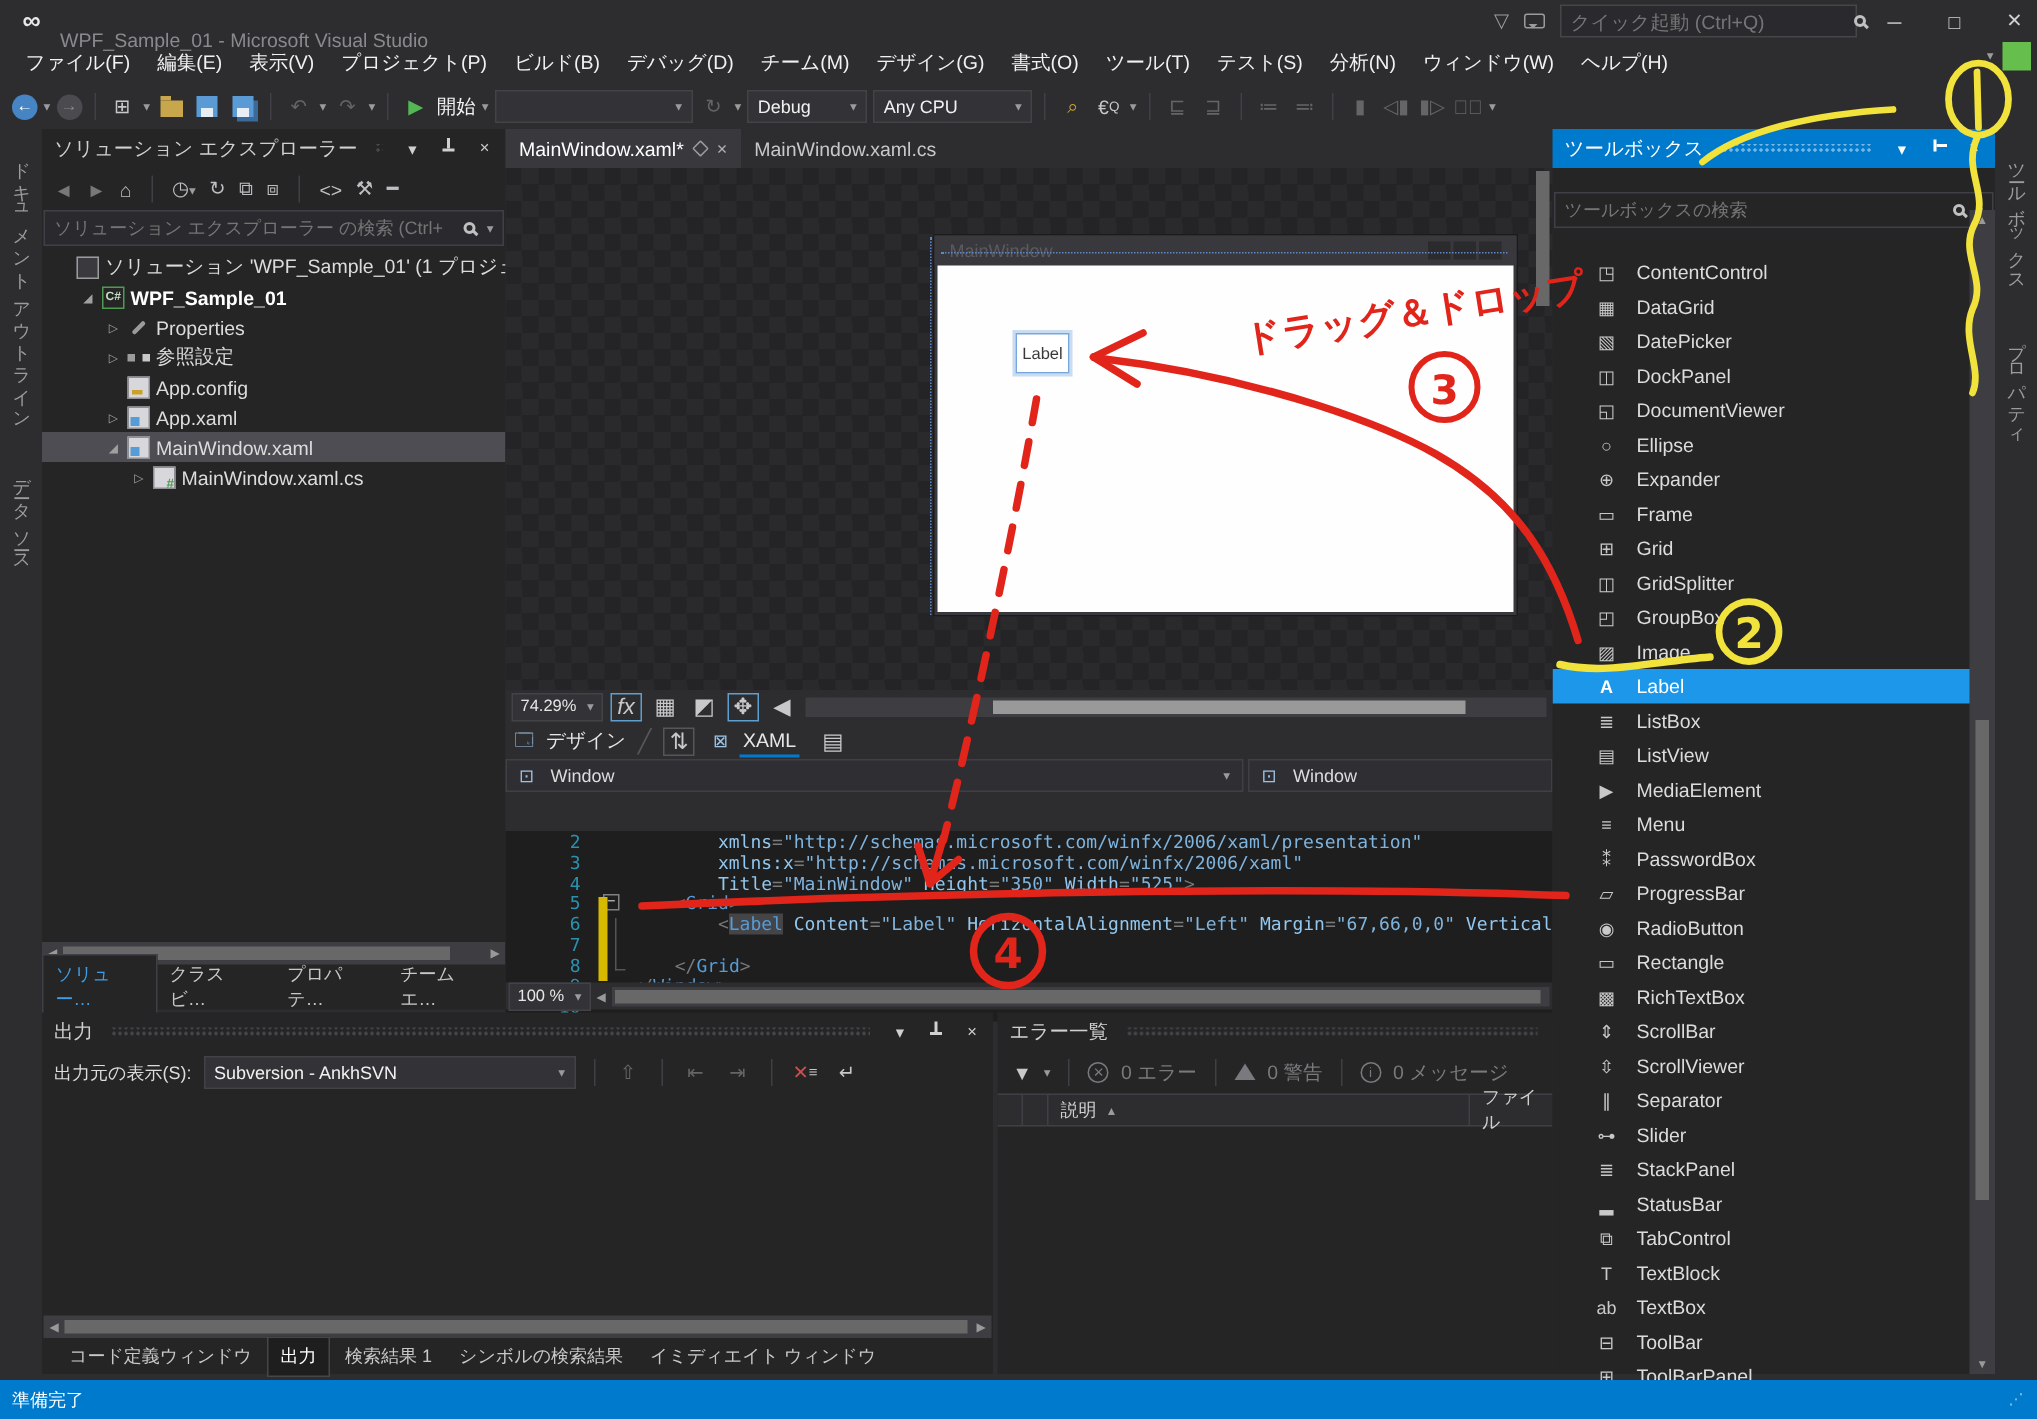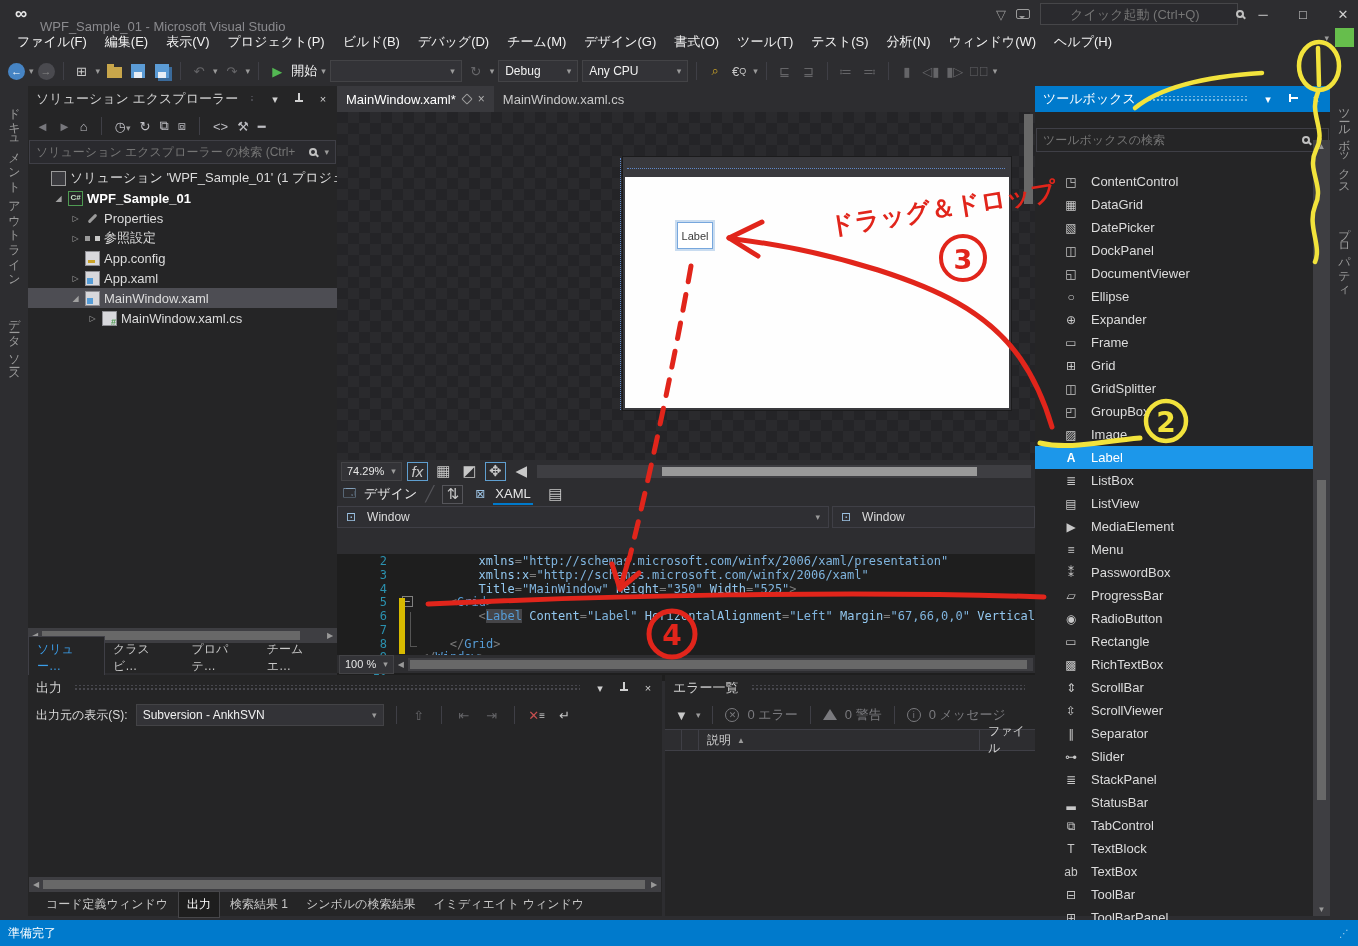--- a/index.html
+++ b/index.html
@@ -11,21 +11,21 @@
   
   #titlebar { left:0; top:0; width:1358px; height:28px; display:flex; align-items:center; }
   #vs-logo { width:22px; height:22px; margin:0 8px 0 10px; color:#E8E8E8; font-size:17px; font-weight:bold;
     display:flex; align-items:center; justify-content:center; }
   #win-title { color:#8A8A8E; font-size:13px;margin-top:24px; }
   #tb-right { margin-left:auto; display:flex; align-items:center; gap:10px; }
   .funnel { color:#9B9B9B; font-size:13px; }
   .bubble { width:14px; height:10px; border:1.5px solid #9B9B9B; border-radius:2px; position:relative; }
   .bubble:after { content:""; position:absolute; left:2px; bottom:-4px; border:3px solid transparent; border-top-color:#9B9B9B; }
   #quick-launch { width:198px; height:22px; background:#2A2A2E; border:1px solid #464649; display:flex; align-items:center; }
-  #quick-launch input { flex:1; background:transparent; border:0; outline:0; color:#f0abfc; font:13px "Liberation Sans",sans-serif; padding:0 6px;text-align:center; }
+  #quick-launch input { flex:1; background:transparent; border:0; outline:0; color:#f0abfc; font:13px "Liberation Sans",sans-serif; padding:0 6px; }
   .mag { width:8px; height:8px; border:2px solid #C0C0C0; border-radius:50%; position:relative; flex:none; margin:0 7px; }
   .mag:after { content:""; position:absolute; width:5px; height:2px; background:#C0C0C0; right:-4px; bottom:-2px; transform:rotate(45deg); }
   .winbtn { width:30px; height:24px; display:flex; align-items:center; justify-content:center; color:#D0D0D0; font-size:13px; }
 
   #menubar { left:0; top:28px; width:1358px; height:28px; display:flex; align-items:center; padding-left:8px; }
   .mitem { padding:5px 9px; color:#F1F1F1; font-size:13px; }
   #menu-right { position:absolute; right:4px; top:28px; display:flex; align-items:center; gap:6px; }
   .caret { color:#9B9B9B; font-size:9px; }
   #green-sq { width:19px; height:19px; background:#66BE4C; }
 
@@ -342,20 +342,28 @@
           <span>MainWindow.xaml*</span>
           <span class="pin-sm"></span>
           <span class="x">×</span>
         </div>
         <div class="dtab">
           <span>MainWindow.xaml.cs</span>
         </div>
       </div>
     <div id="designer" class="abs" style="left:0;top:26px;width:698px;height:348px">
       <div id="design-win">
+        <div id="dw-title">
+            <span>MainWindow</span>
+          <span style="margin-left:auto;display:flex">
+              <span class="dw-btn"></span>
+              <span class="dw-btn"></span>
+              <span class="dw-btn"></span>
+            </span>
+        </div>
         <div id="dw-canvas">
           <div id="design-label">
               <span>Label</span>
             </div>
         </div>
         <div class="dotted-h" style="left:4px;right:6px;top:11px"></div>
       </div>
       <div class="dotted-v" style="left:283px;top:46px;height:252px"></div>
       <div class="abs" style="right:2px;top:2px;width:9px;height:90px;background:#686868"></div>
     </div>

